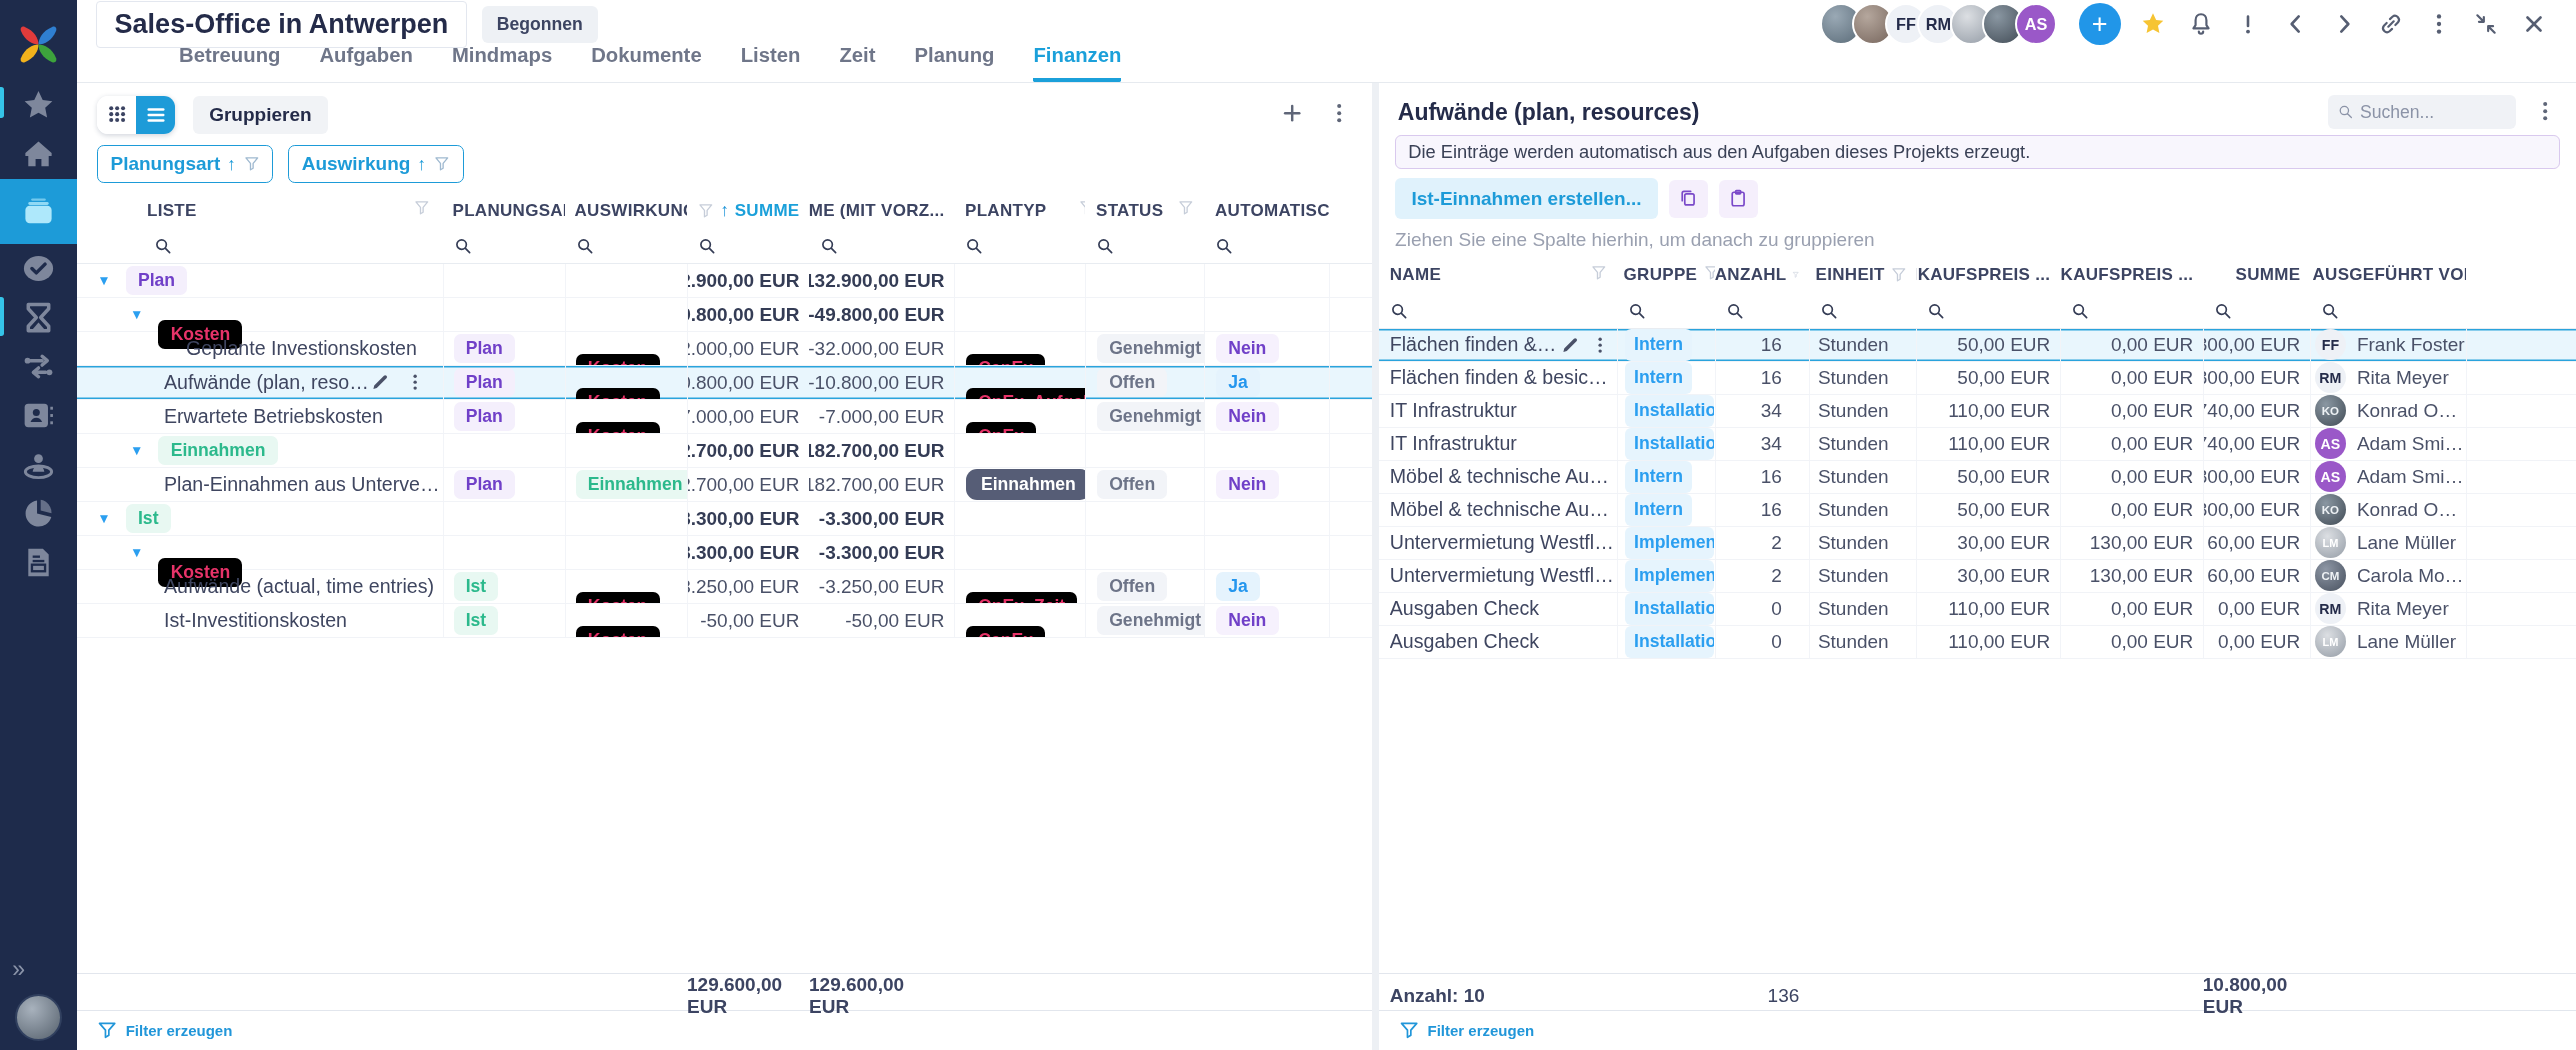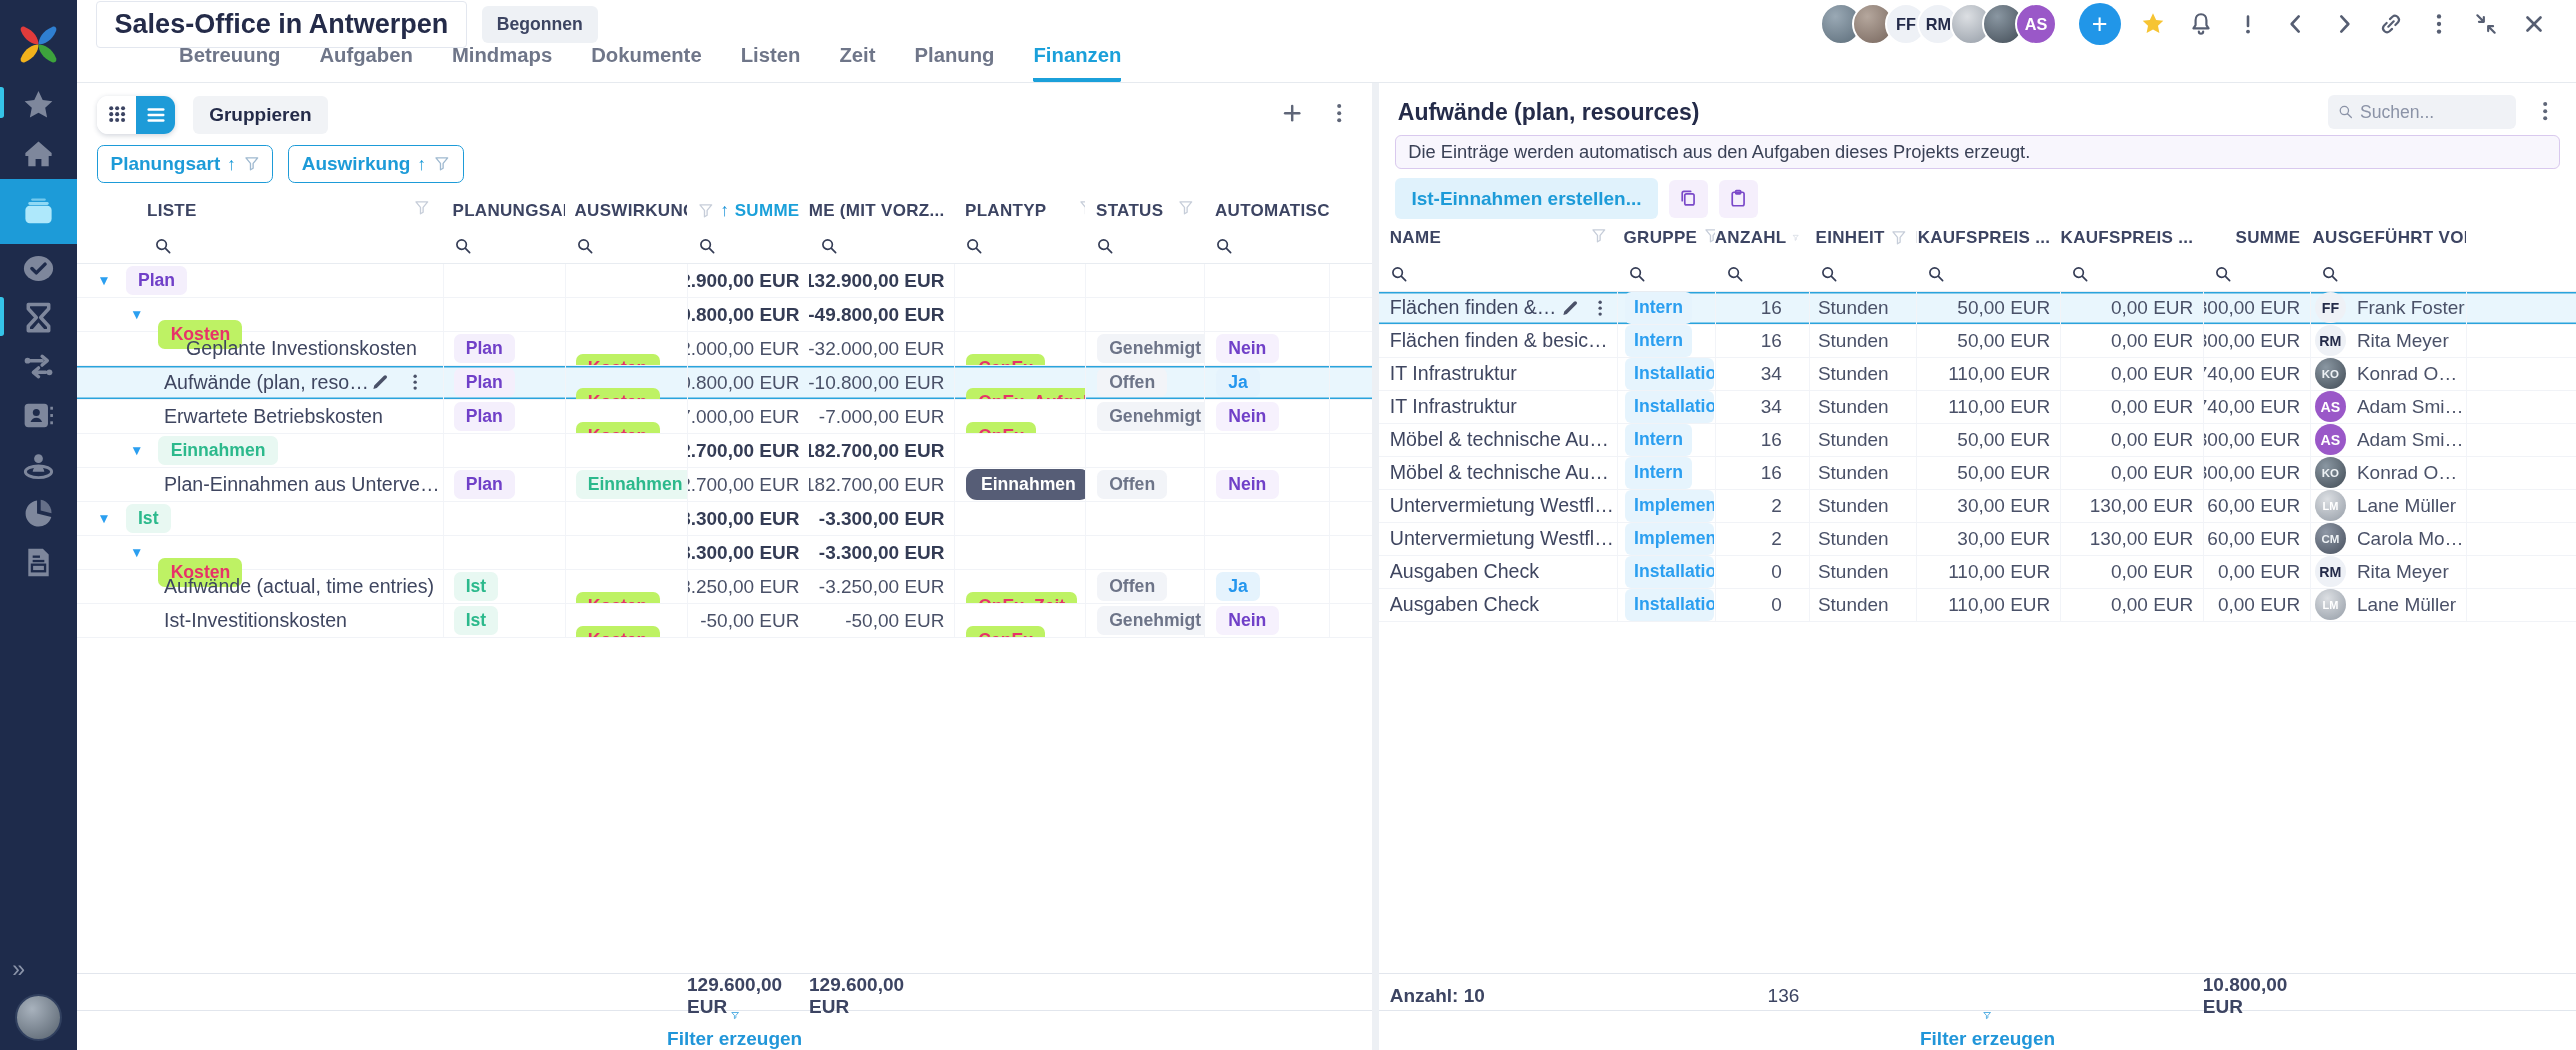--- a/index.html
+++ b/index.html
@@ -75,31 +75,31 @@
   .row { height:34px; align-items:center; border-bottom:0.7px solid #f1f3f7; position:relative; cursor:pointer; }
   .rrow { height:33px; }
   .row .cell { display:flex; align-items:center; overflow:hidden; white-space:nowrap; font-size:19.6px; color:#3f4660; }
   .row .cell.vline { border-left:0.7px solid #f2f4f8; height:100%; }
   .row .cell.right { justify-content:flex-end; padding-right:9.5px; font-size:19px; color:#4a5168; }
   .row.group .cell.right { font-weight:700; color:#343c55; }
   .row.selected { background:#e9f6fd; box-shadow:inset 0 1.4px 0 #2aa3dc, inset 0 -1.4px 0 #2aa3dc; }
   .expander { color:#2b9ff0; font-size:13.6px; margin-right:15px; cursor:pointer; }
   .badge { display:inline-flex; align-items:center; padding:5.4px 12.2px; border-radius:6.8px; font-size:17.6px; font-weight:700; line-height:1; white-space:nowrap; }
   .b-purple { color:#7040c8; background:#f4effc; }
-  .b-red { color:#e73369; background:#bef264;margin-top:40px; }
+  .b-red { color:#e73369; background:#000000;margin-top:40px; }
   .b-green { color:#2cb98c; background:#e8f8f2; }
   .b-dark { color:#fff; background:#565d76; border-radius:11px; padding:6.8px 15px; font-weight:600; }
   .b-gray { color:#6d7488; background:#f2f4f8; font-weight:600; }
   .b-violet { color:#7040c8; background:#f6f1fd; }
   .b-blue { color:#2496ee; background:#e5f3fd; }
   .row-tools { display:flex; align-items:center; gap:15px; margin-left:auto; margin-right:17.6px; color:#4a5168; }
   .spacer { flex:1; }
   .totals { height:38px; align-items:center; border-top:0.7px solid #e2e6ed; border-bottom:0.7px solid #e2e6ed; }
   .totals .cell { display:flex; justify-content:flex-end; padding-right:9.5px; font-size:19px; font-weight:700; color:#3c4462; }
-  .panel-footer { height:39px; display:flex; align-items:center; gap:8.1px; padding-left:20.3px; color:#2196d9; font-size:19px; font-weight:600; cursor:pointer;flex-direction:column; }
+  .panel-footer { height:39px; display:flex; align-items:center; gap:8.1px; padding-left:20.3px; color:#2196d9; font-size:15px; font-weight:600; cursor:pointer; }
 
   
   .rp-header { display:flex; align-items:center; padding:11px 19px 0 19px; height:47px; }
   .rp-title { font-size:23px; font-weight:700; color:#242b49; }
   .rp-right { margin-left:auto; display:flex; align-items:center; gap:16.3px; }
   .rp-search { width:188px; height:34px; background:#f0f2f6; border-radius:6.1px; display:flex; align-items:center; gap:6.8px; padding:0 9.5px; }
   .rp-search input { border:none; outline:none; background:transparent; font-size:17.6px; color:#5b6274; width:100%; font-family:inherit; }
   .rp-search input::placeholder { color:#8b93a7; }
   .info-banner { margin:5.4px 16.3px 0 16.3px; background:#f8f6fd; border:1.4px solid #d9c9ee; border-radius:6.1px; height:34px; display:flex; align-items:center; padding:0 12.2px; font-size:18.3px; color:#3a4156; }
   .rp-actions { display:flex; align-items:center; gap:11px; padding:9.5px 16.3px 0 16.3px; height:49px; }
@@ -749,20 +749,21 @@
                 <path d="M5 15V6a2 2 0 0 1 2-2h8" fill="none" stroke="#7a49c9" stroke-width="2" stroke-linecap="round"></path>
               </svg>
           </div>
           <div class="icon-btn">
             <svg width="20.3" height="20.3" viewBox="0 0 24 24">
                 <rect x="5" y="5" width="14" height="16" rx="2" fill="none" stroke="#7a49c9" stroke-width="2"></rect>
                 <rect x="9" y="3" width="6" height="4" rx="1" fill="none" stroke="#7a49c9" stroke-width="2"></rect>
               </svg>
           </div>
         </div>
+        <div class="drag-hint">Ziehen Sie eine Spalte hierhin, um danach zu gruppieren</div>
         <div class="rgrid ghead" id="rp-head">
             <div class="hc" style="padding-left:11px;justify-content:center;">
               <span>NAME</span>
               <span style="margin-left:auto;margin-right:9.5px;"><svg width="17.6" height="17.6" viewBox="0 0 24 24">
                   <path d="M4 4h16l-6.2 7.5V18l-3.6 2.2v-8.7L4 4z" fill="none" stroke="#c6cdd9" stroke-width="1.8" stroke-linejoin="round"></path>
                 </svg></span>
             </div>
             <div class="hc" style="padding-left:6.8px;">
               <span>GRUPPE</span>
               <span style="margin-left:auto;margin-right:5.4px;"><svg width="17.6" height="17.6" viewBox="0 0 24 24">

